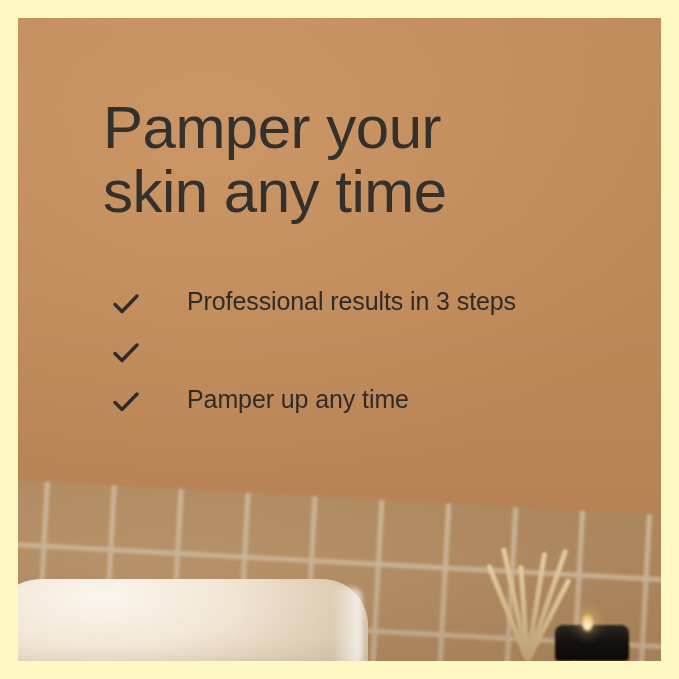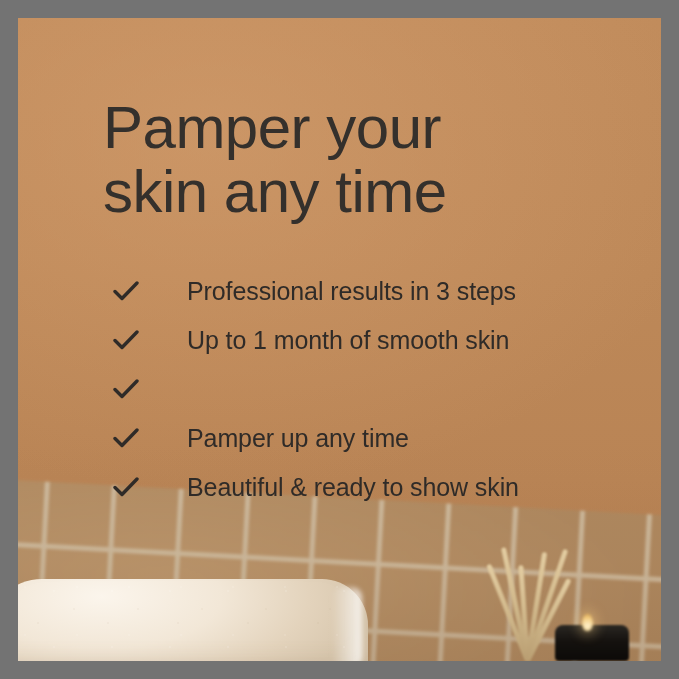--- a/index.html
+++ b/index.html
@@ -4,21 +4,21 @@
 <style>
   html, body {
     margin: 0;
     padding: 0;
     background: #ffffff;
   }
   #canvas {
     position: relative;
     width: 679px;
     height: 679px;
-    background: #737373;
+    background: #fef9c3;
     overflow: hidden;
     font-family: "Liberation Sans", sans-serif;
   }
 
   
   .photo {
     position: absolute;
     left: 18px;
     top: 18px;
     width: 643px;
@@ -165,21 +165,21 @@
   }
 
   .bullets {
     position: absolute;
     left: 95px;
     top: 248px;
     width: 520px;
   }
   .bullet {
     display: flex;
-    align-items: center;
+    align-items: flex-end;
     height: 49px;
   }
   .check {
     width: 46px;
     flex: 0 0 46px;
     display: flex;
     align-items: center;
   }
   .check svg { display: block; }
   .bullet-label {
@@ -229,51 +229,35 @@
 
       <div class="bullet">
         <span class="check">
           <svg width="26" height="22" viewBox="0 0 26 22" aria-hidden="true">
             <path d="M2 11.5 L9 18.5 L24 3" fill="none" stroke="#2f2b28" stroke-width="3.4" stroke-linecap="round" stroke-linejoin="round"></path>
           </svg>
         </span>
         <span class="bullet-label">Professional results in 3 steps</span>
       </div>
 
-      <div class="bullet">
-        <span class="check">
-          <svg width="26" height="22" viewBox="0 0 26 22" aria-hidden="true">
-            <path d="M2 11.5 L9 18.5 L24 3" fill="none" stroke="#2f2b28" stroke-width="3.4" stroke-linecap="round" stroke-linejoin="round"></path>
-          </svg>
-        </span>
-        <span class="bullet-label">Up to 1 month of smooth skin</span>
-      </div>
 
       <div class="bullet">
         <span class="check">
           <svg width="26" height="22" viewBox="0 0 26 22" aria-hidden="true">
             <path d="M2 11.5 L9 18.5 L24 3" fill="none" stroke="#2f2b28" stroke-width="3.4" stroke-linecap="round" stroke-linejoin="round"></path>
           </svg>
         </span>
       </div>
 
       <div class="bullet">
         <span class="check">
           <svg width="26" height="22" viewBox="0 0 26 22" aria-hidden="true">
             <path d="M2 11.5 L9 18.5 L24 3" fill="none" stroke="#2f2b28" stroke-width="3.4" stroke-linecap="round" stroke-linejoin="round"></path>
           </svg>
         </span>
         <span class="bullet-label">Pamper up any time</span>
       </div>
 
-      <div class="bullet">
-        <span class="check">
-          <svg width="26" height="22" viewBox="0 0 26 22" aria-hidden="true">
-            <path d="M2 11.5 L9 18.5 L24 3" fill="none" stroke="#2f2b28" stroke-width="3.4" stroke-linecap="round" stroke-linejoin="round"></path>
-          </svg>
-        </span>
-        <span class="bullet-label">Beautiful &amp; ready to show skin</span>
-      </div>
 
     </div>
 
   </div>
 </div>
 
 </body></html>

